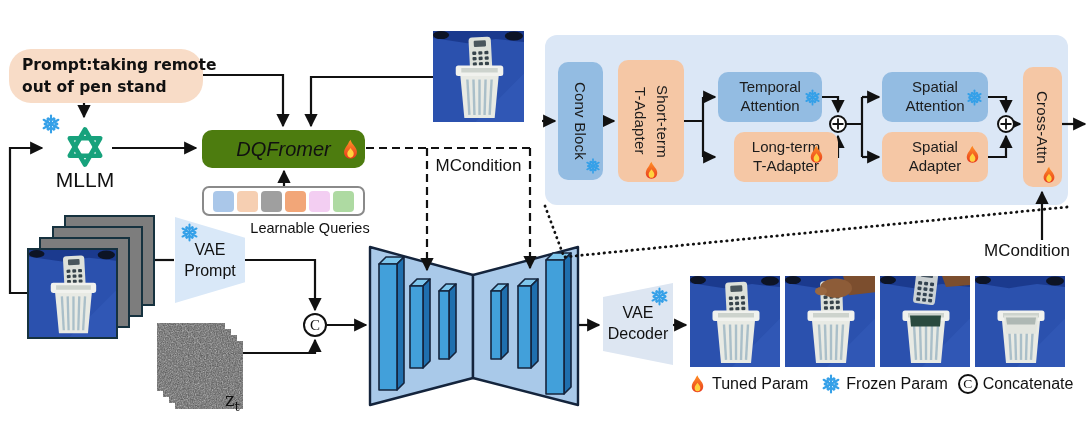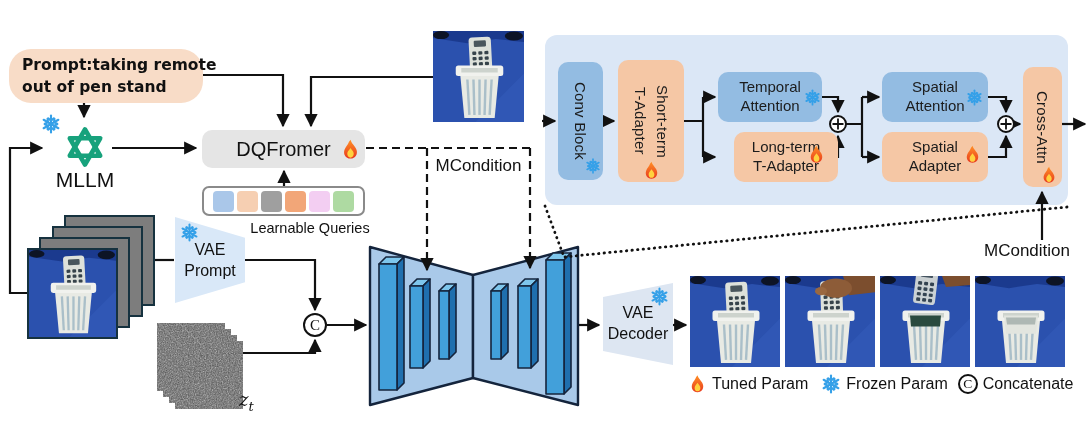--- a/index.html
+++ b/index.html
@@ -225,21 +225,21 @@
   </div>
 
   <svg class="icon" style="left:41px;top:114px;width:20px;height:20px">
       <use href="#snow"></use>
     </svg>
   <svg class="icon" style="left:59px;top:121px;width:52px;height:52px">
       <use href="#oai"></use>
     </svg>
   <div class="abs" style="left:49px;top:168px;width:72px;text-align:center;font-size:21px;z-index:2">MLLM</div>
 
-  <div class="box" style="left: 202px; top: 130px; width: 163px; height: 38px; background: #e5e5e5;">
+  <div class="box" style="left: 202px; top: 130px; width: 163px; height: 38px; background: #4d7c0f; font-style: italic;">
     <span style="font-size:20px">DQFromer</span>
   </div>
   <svg class="icon" style="left:341px;top:139px;width:19px;height:21px">
       <use href="#flame"></use>
     </svg>
 
   <div class="box" style="left:202px;top:186px;width:163px;height:30px;background:#fff;border:2px solid #8a8a8a;border-radius:7px;gap:3px">
     <span style="width: 21px; height: 21px; border-radius: 4px; display: inline-block; background: rgb(170, 199, 233);"></span>
     <span style="width: 21px; height: 21px; border-radius: 4px; display: inline-block; background: rgb(246, 207, 178);"></span>
     <span style="width: 21px; height: 21px; border-radius: 4px; display: inline-block; background: rgb(159, 159, 159);"></span>
@@ -277,21 +277,21 @@
     </svg>
   <svg class="abs" style="left:163px;top:329px;width:68px;height:68px;z-index:2">
       <use href="#noisef"></use>
     </svg>
   <svg class="abs" style="left:169px;top:335px;width:68px;height:68px;z-index:2">
       <use href="#noisef"></use>
     </svg>
   <svg class="abs" style="left:175px;top:341px;width:68px;height:68px;z-index:2">
       <use href="#noisef"></use>
     </svg>
-  <div class="abs" style="left:239px;top:389px;font-family:'DejaVu Serif',serif;font-style:italic;font-size:18px;z-index:3">
+  <div class="abs" style="left:225px;top:389px;font-family:'DejaVu Serif',serif;font-size:18px;z-index:3">
     <span>z</span><sub style="font-size:13px">t</sub>
   </div>
 
   <div class="box" style="left:303px;top:313px;width:24px;height:24px;border:2.6px solid #111;border-radius:50%;background:#fff">
     <span style="font-family:'Liberation Serif',serif;font-size:15px">C</span>
   </div>
 
   <div class="abs" style="left:428px;top:156px;width:101px;text-align:center;font-size:17px;z-index:2;white-space:nowrap">MCondition</div>
 
 

